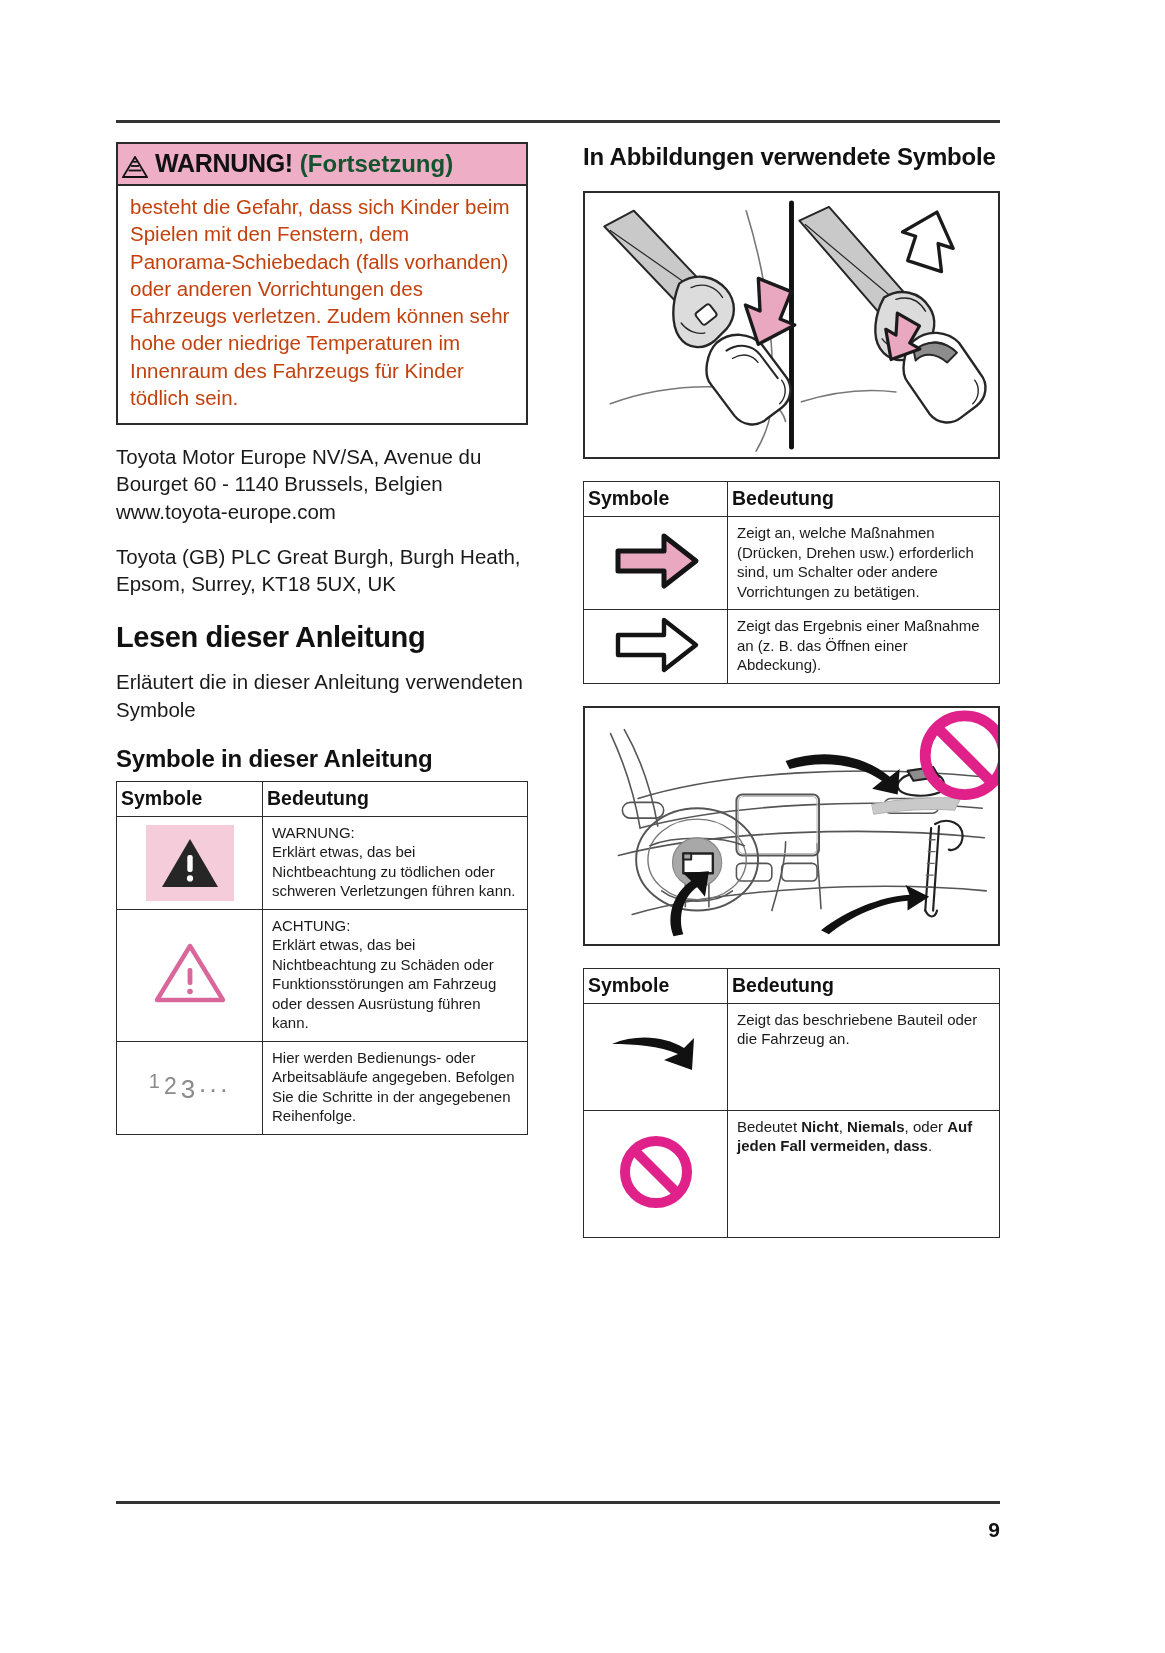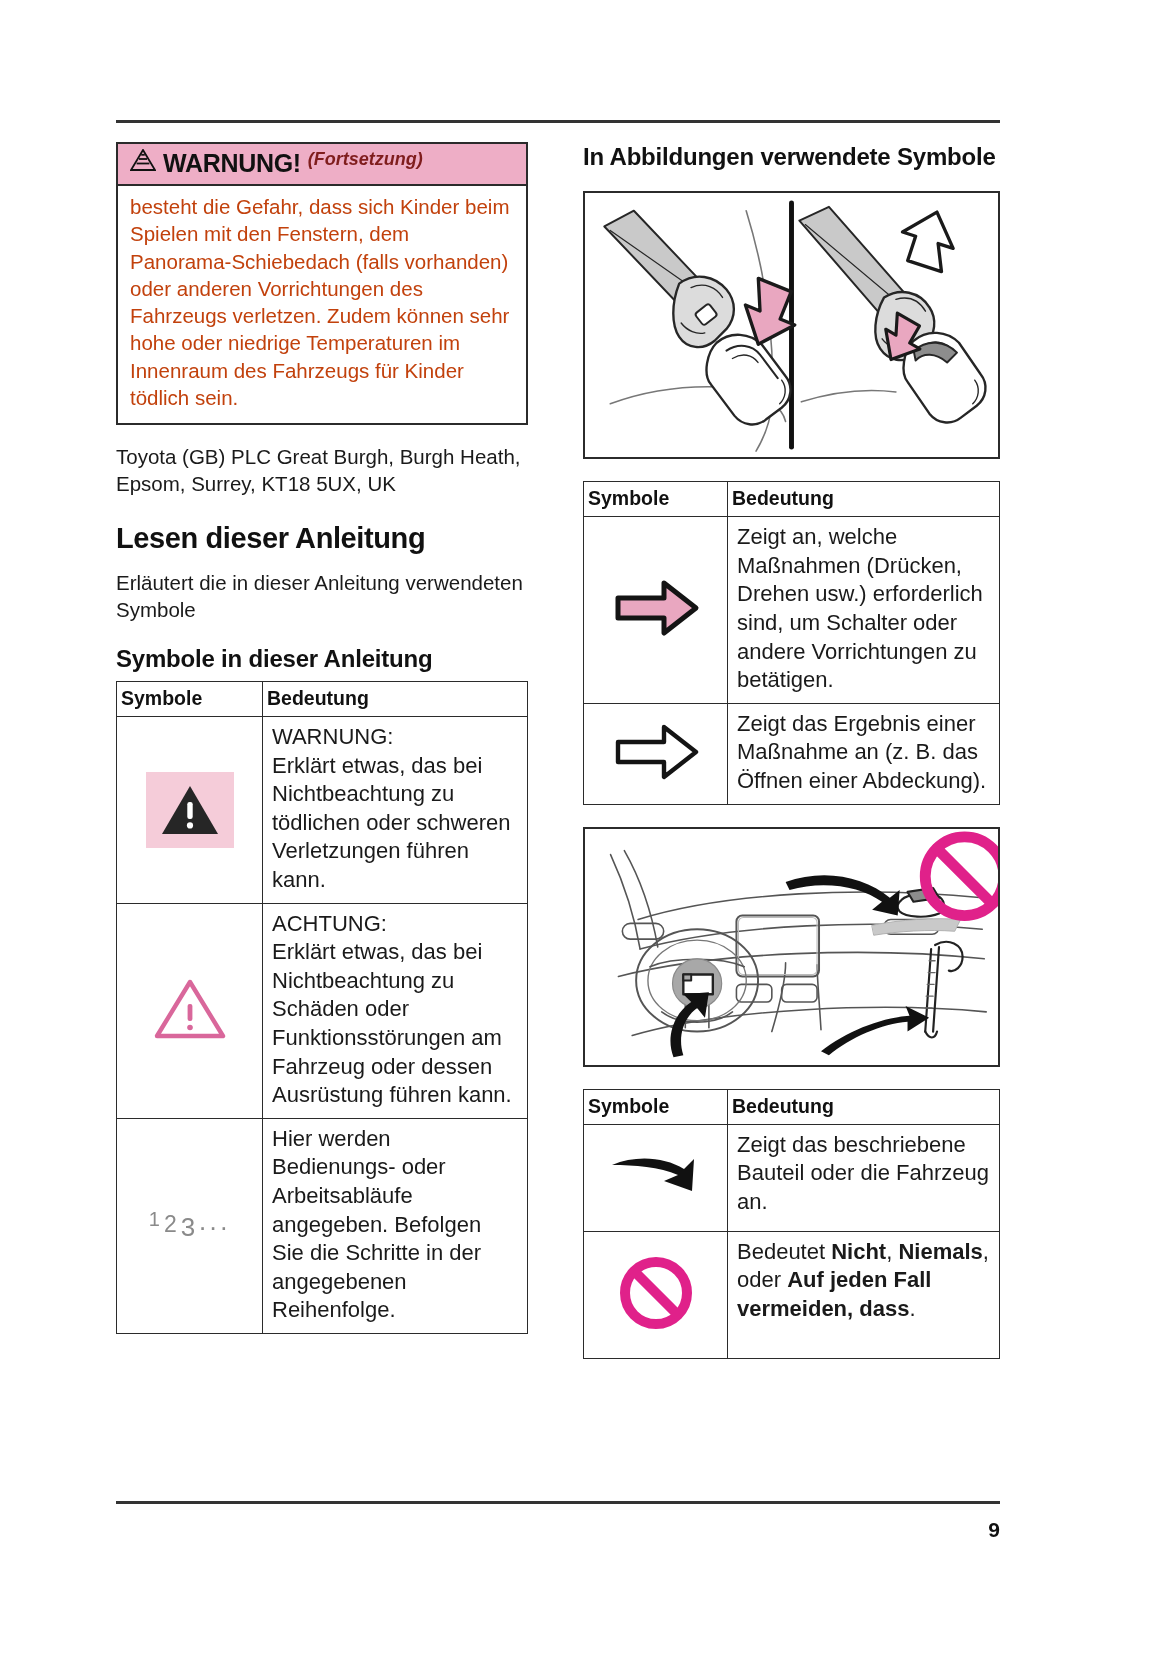--- a/index.html
+++ b/index.html
@@ -64,37 +64,36 @@
   }
 
   
   .warn-box {
     border: 2px solid #2b2b2b;
     margin-bottom: 18px;
   }
   .warn-head {
     background: #eeaec6;
     border-bottom: 2px solid #2b2b2b;
-    padding: 5px 8px 6px 12px;
+    padding: 5px 8px 6px 4px;
     display: flex;
-    align-items: flex-start;
+    align-items: flex-end;
     gap: 7px;
     white-space: nowrap;
   }
   .warn-head .title {
     font-size: 25px;
     font-weight: bold;
     letter-spacing: -0.3px;
     color: #111;
   }
   .warn-head .cont {
-    font-size: 18px;
-    font-weight: bold;
-    font-style: italic;
-    color: #7f1d1d;
+    font-size: 24px;
+    font-weight: bold;
+    color: #14532d;
   }
   .warn-body {
     padding: 7px 12px 12px 12px;
     font-size: 20.5px;
     line-height: 1.33;
     color: #c2410c;
   }
   .warn-body p { margin: 0; }
 
   
@@ -144,21 +143,21 @@
     text-align: left;
     padding: 5px 4px 6px 4px;
     color: #111;
   }
   table.symtab td.sym {
     text-align: center;
     vertical-align: middle;
     padding: 0 4px;
   }
   table.symtab td.mean {
-    font-size: 22px;
+    font-size: 15px;
     line-height: 1.3;
     padding: 6px 8px 8px 9px;
     color: #1a1a1a;
   }
   .tab-left col.c1 { width: 146px; }
   .tab-right col.c1 { width: 144px; }
 
   
   .warn-tri-box {
     width: 88px;
@@ -210,20 +209,21 @@
           </svg>
         </span>
         <span class="title">WARNUNG!</span>
         <span class="cont">(Fortsetzung)</span>
       </div>
       <div class="warn-body">
         <p>besteht die Gefahr, dass sich Kinder beim Spielen mit den Fenstern, dem Panorama-Schiebedach (falls vorhanden) oder anderen Vorrichtungen des Fahrzeugs verletzen. Zudem können sehr hohe oder niedrige Temperaturen im Innenraum des Fahrzeugs für Kinder tödlich sein.</p>
       </div>
     </div>
 
+    <p class="para">Toyota Motor Europe NV/SA, Avenue du Bourget 60 - 1140 Brussels, Belgien www.toyota-europe.com</p>
     <p class="para">Toyota (GB) PLC Great Burgh, Burgh Heath, Epsom, Surrey, KT18 5UX, UK</p>
 
     <h1 class="sec">Lesen dieser Anleitung</h1>
     <p class="para">Erläutert die in dieser Anleitung verwendeten Symbole</p>
 
     <h2 class="sub">Symbole in dieser Anleitung</h2>
 
     <table class="symtab tab-left">
       <colgroup>
           <col class="c1">

